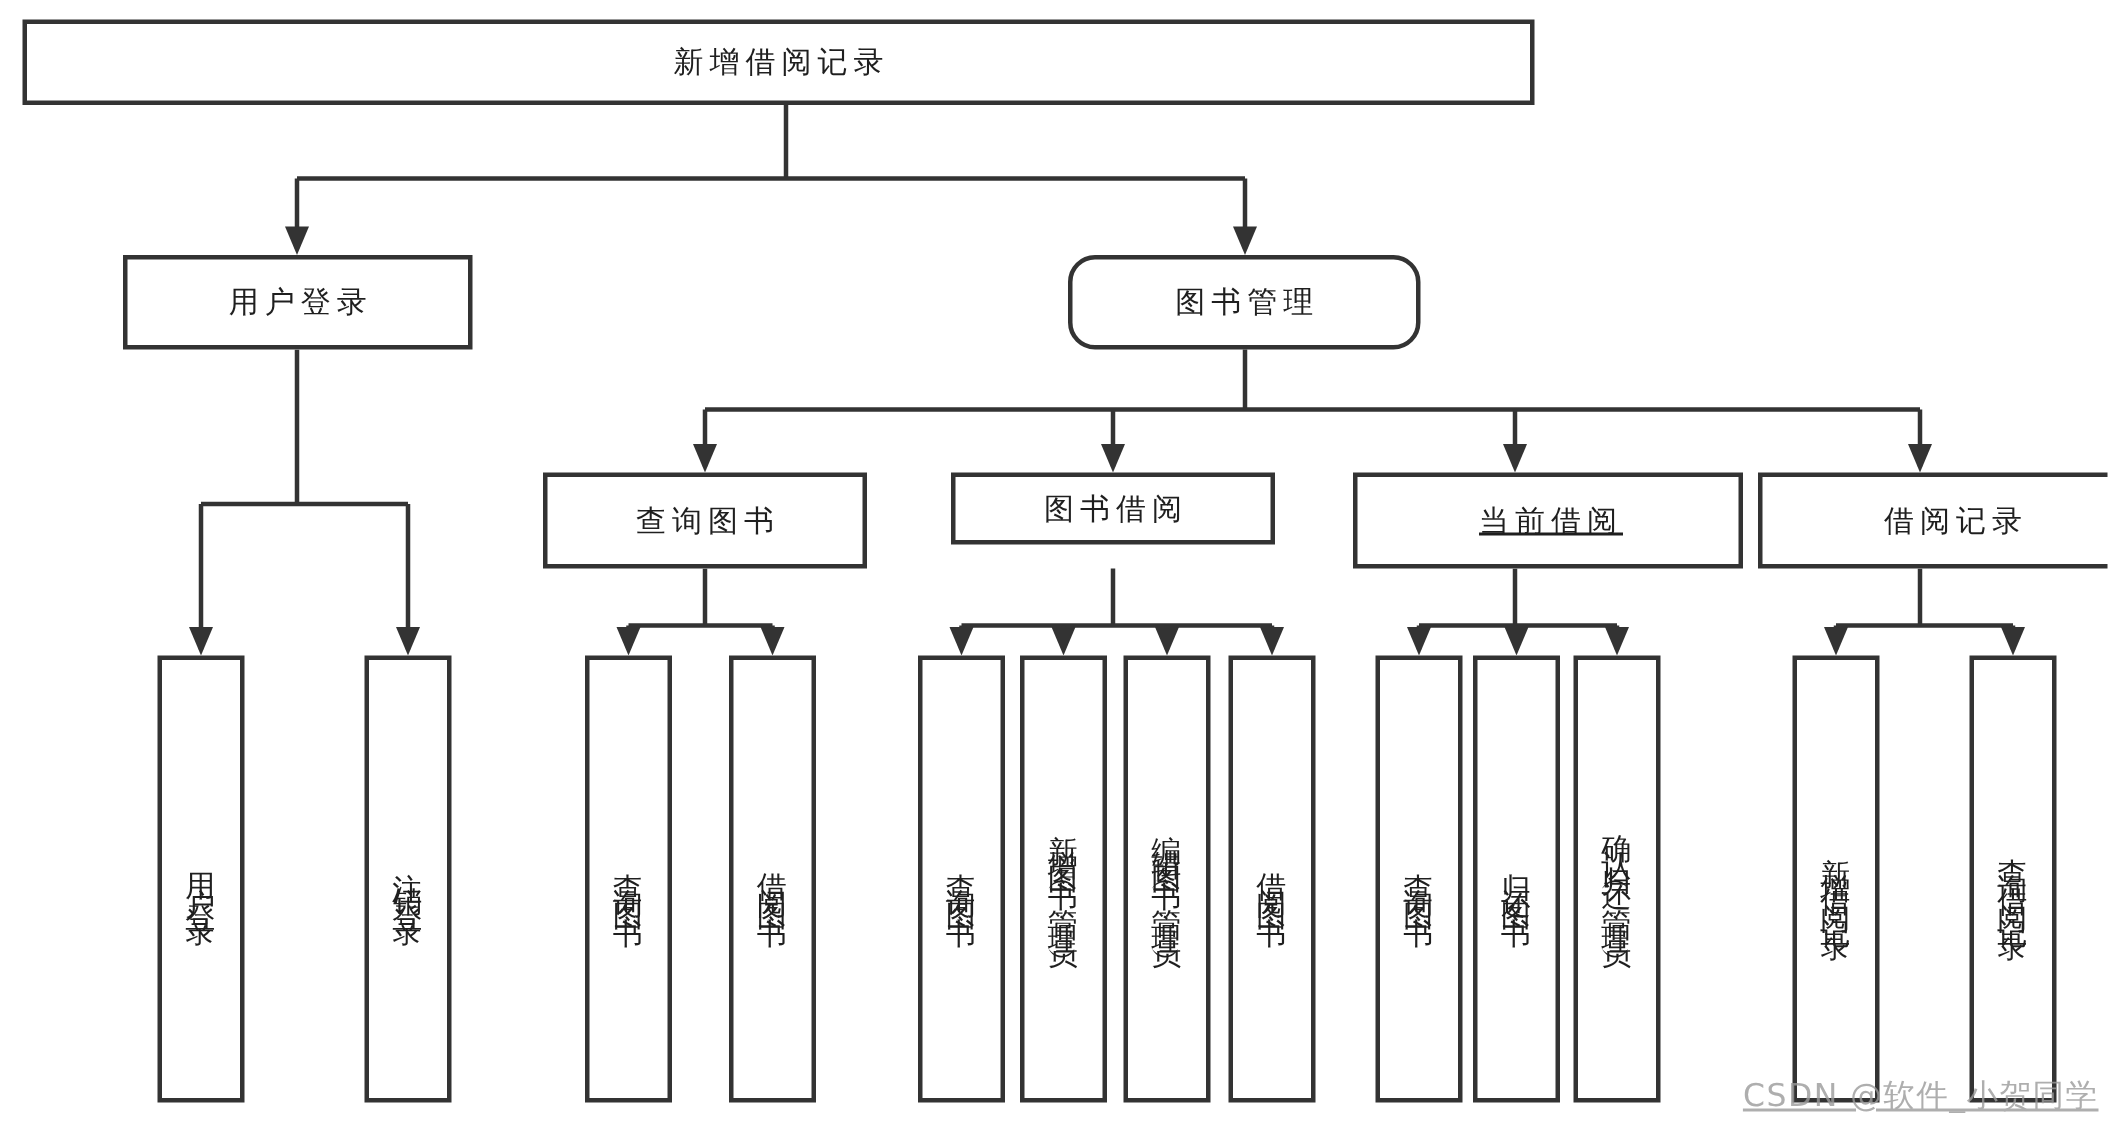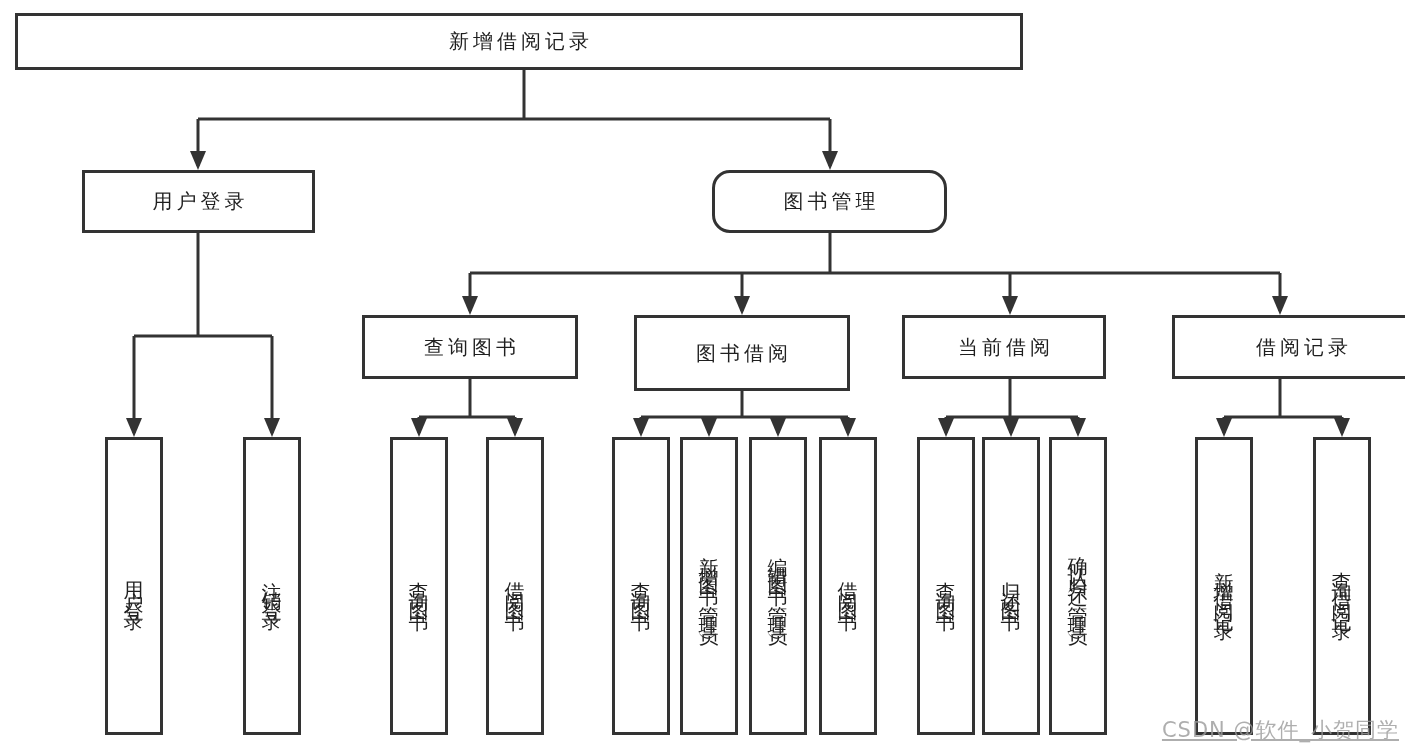--- a/index.html
+++ b/index.html
@@ -87,24 +87,24 @@
 <div class="node h-node" style="left:82px;top:170px;width:233px;height:63px;">
   <span>用户登录</span>
 </div>
 <div class="node h-node" style="left:712px;top:170px;width:235px;height:63px;border-radius:18px;">
   <span>图书管理</span>
 </div>
 
 <div class="node h-node" style="left:362px;top:315px;width:216px;height:64px;">
   <span>查询图书</span>
 </div>
-<div class="node h-node" style="left:634px;top:315px;width:216px;height:76px;">
+<div class="node h-node" style="left:634px;top:315px;width:216px;height:48px;">
   <span>图书借阅</span>
 </div>
-<div class="node h-node" style="left:902px;top:315px;width:204px;height:64px;">
+<div class="node h-node" style="left:902px;top:315px;width:260px;height:64px;text-decoration:underline;">
   <span>当前借阅</span>
 </div>
 <div class="node h-node" style="left:1172px;top:315px;width:260px;height:64px;">
   <span>借阅记录</span>
 </div>
 
 <div class="node v-node" style="left:105px;">用户登录</div>
 <div class="node v-node" style="left:243px;">注销登录</div>
 
 <div class="node v-node" style="left:390px;">查询图书</div>

